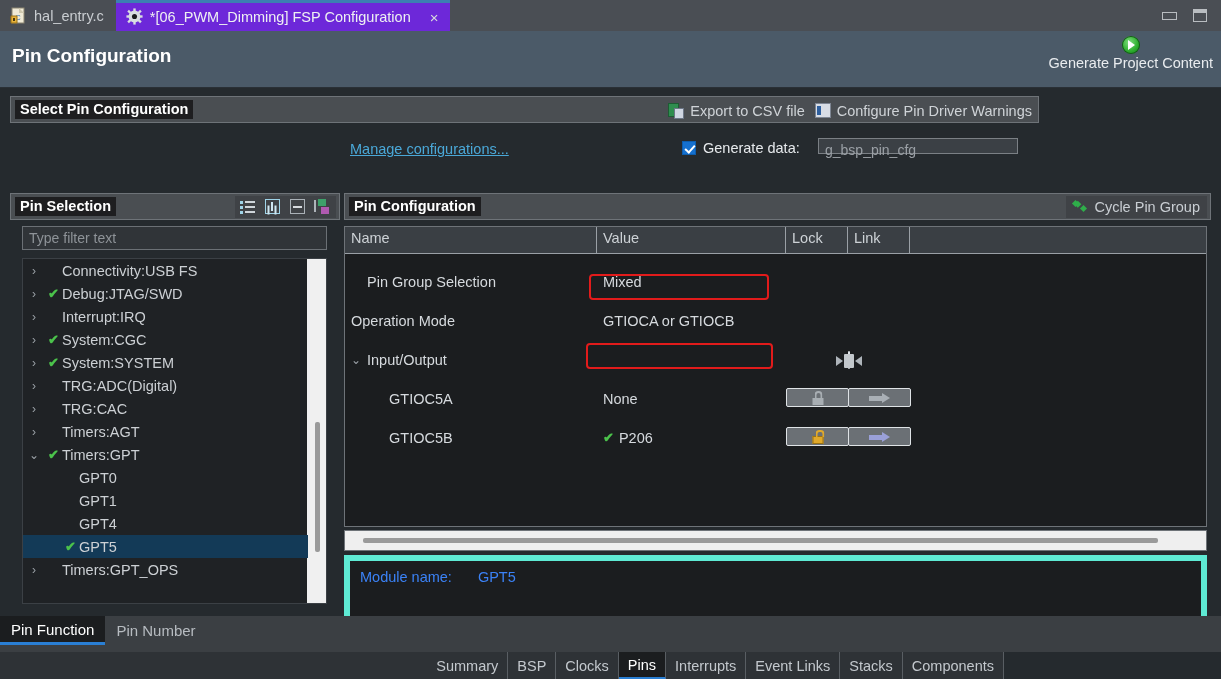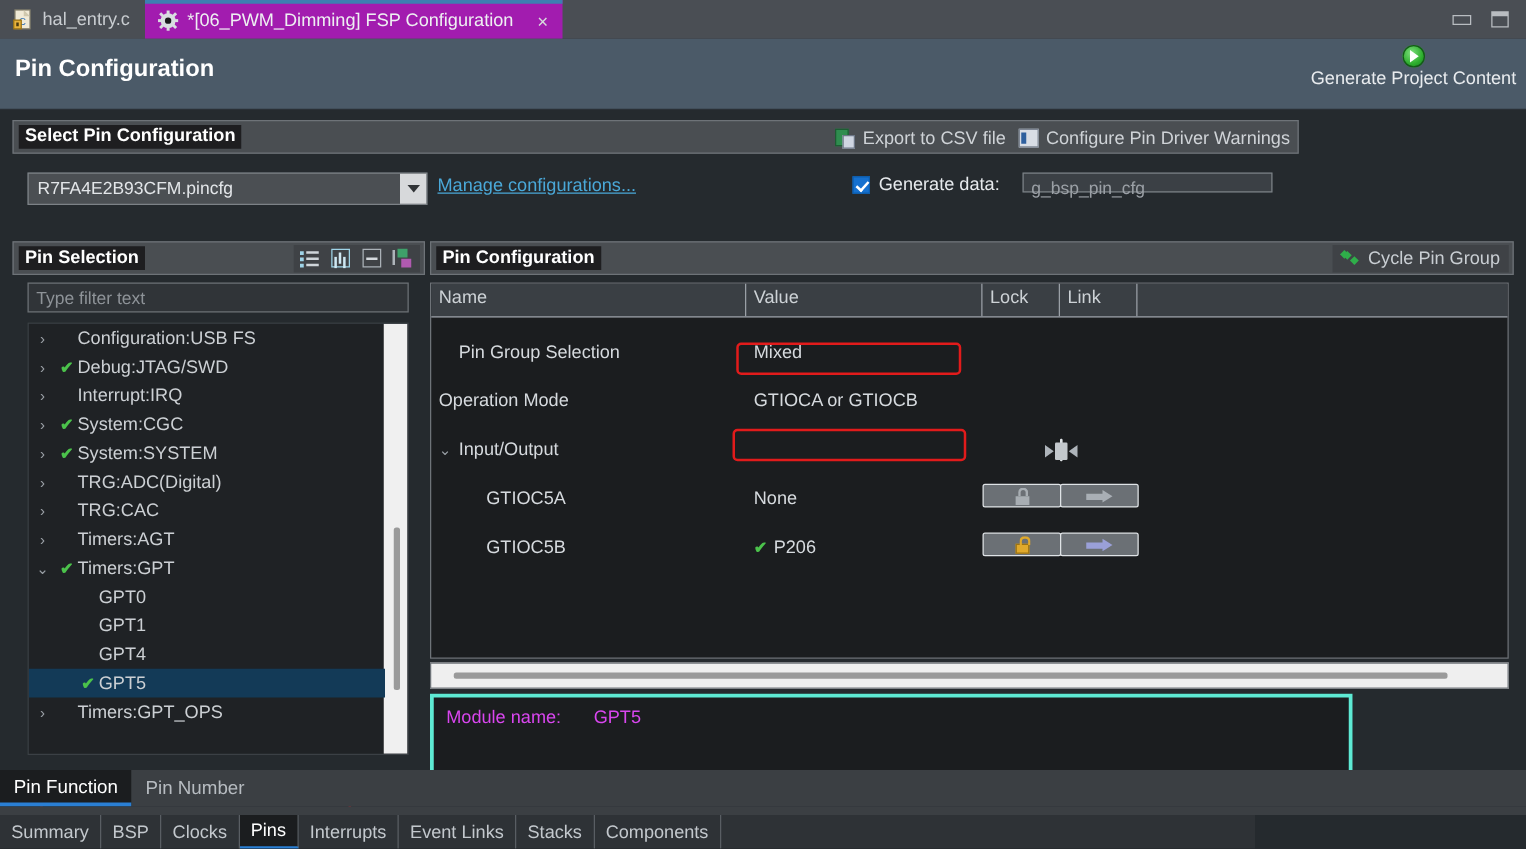--- a/index.html
+++ b/index.html
@@ -25,21 +25,21 @@
   }
   .etab {
     display:flex; align-items:center; gap:7px;
     padding: 0 12px 0 10px;
     font-size: 14.5px;
     color: #c9cdd1;
     position: relative;
   }
   .etab.inactive { background: #4a4e54; }
   .etab.active {
-    background: #a21caf;
+    background: #6d28d9;
     color: #eef0f2;
     border-top: 3px solid #3c7fb1;
     padding-top: 0;
   }
   .etab .closex {
     margin-left: 12px; font-size: 15px; color: #d8dadd; line-height:1;
   }
   .tab-icon { width:17px; height:18px; display:inline-block; position:relative; }
 
   .winbtns {
@@ -255,41 +255,41 @@
 
   .hscroll {
     position:absolute; left:0; top:337px; width:863px; height:21px;
     background:#efefef; border:1px solid #6e7378; box-sizing:border-box;
   }
   .hscroll .thumb {
     position:absolute; left:18px; top:7px; width:795px; height:5px;
     background:#9a9a9a; border-radius:2px;
   }
   .modbox {
-    position:absolute; left:0; top:362px; width:738px; height:72px;
-    background:#1b1d1f; border:3px solid #5eead4; box-sizing:border-box;
-    font-size:14.5px; color:#d946ef; padding: 8px 0 0 10px;
+    position:absolute; left:0; top:362px; width:863px; height:72px;
+    background:#1b1d1f; border:6px solid #5eead4; box-sizing:border-box;
+    font-size:14.5px; color:#3b82f6; padding: 8px 0 0 10px;
   }
   .modbox .mv { margin-left:22px; }
 
   
   .subtabs {
     position:absolute; left:0; top:616px; width:1221px; height:29px;
     background:#3b3f43; display:flex; align-items:stretch;
   }
   .subtab {
     display:flex; align-items:center; padding:0 11px; font-size:15px;
     color:#b7bcc1;
   }
   .subtab.active {
     background:#1b1d1f; color:#ffffff; border-bottom:3px solid #2a7fd4;
   }
   .bottombar {
     position:absolute; left:0; top:652px; width:1004px; height:27px;
-    background:#2e3236; display:flex; align-items:stretch;
+    background:#2e3236; display:flex; align-items:stretch;justify-content:flex-end;
   }
   .btab {
     display:flex; align-items:center; padding:0 9px; font-size:14.5px;
     color:#c3c8cd; border-right:1px solid #595e63;
   }
   .btab.active { background:#1b1d1f; color:#ffffff; border-bottom:2px solid #2a7fd4; }
   .filler { position:absolute; left:0; top:645px; width:1221px; height:7px; background:#3b3f43; }
 </style>
 </head>
 <body>
@@ -351,24 +351,20 @@
         <span>Export to CSV file</span>
       </div>
       <div class="act">
         <span class="icon-warn"></span>
         <span>Configure Pin Driver Warnings</span>
       </div>
     </div>
   </div>
 
   <div class="cfgrow">
-    <div class="combo">
-      <span>R7FA4E2B93CFM.pincfg</span>
-      <span class="arrowbox"></span>
-    </div>
     <a class="mancfg" href="#">Manage configurations...</a>
     <div class="gendata">
       <span class="chk"></span>
       <span>Generate data:</span>
     </div>
     <div class="gdfield">
       <span>g_bsp_pin_cfg</span>
     </div>
   </div>
 
@@ -386,21 +382,21 @@
       <span>Type filter text</span>
     </div>
     <div class="tree">
       <div class="vsb-track">
         <div class="vsb-thumb"></div>
       </div>
       <div class="content" id="tree-content">
           <div class="trow">
             <span class="chev">›</span>
             <span class="ok blank">✔</span>
-            <span class="tlabel">Configuration:USB FS</span>
+            <span class="tlabel">Connectivity:USB FS</span>
           </div>
           <div class="trow">
             <span class="chev">›</span>
             <span class="ok">✔</span>
             <span class="tlabel">Debug:JTAG/SWD</span>
           </div>
           <div class="trow">
             <span class="chev">›</span>
             <span class="ok blank">✔</span>
             <span class="tlabel">Interrupt:IRQ</span>

